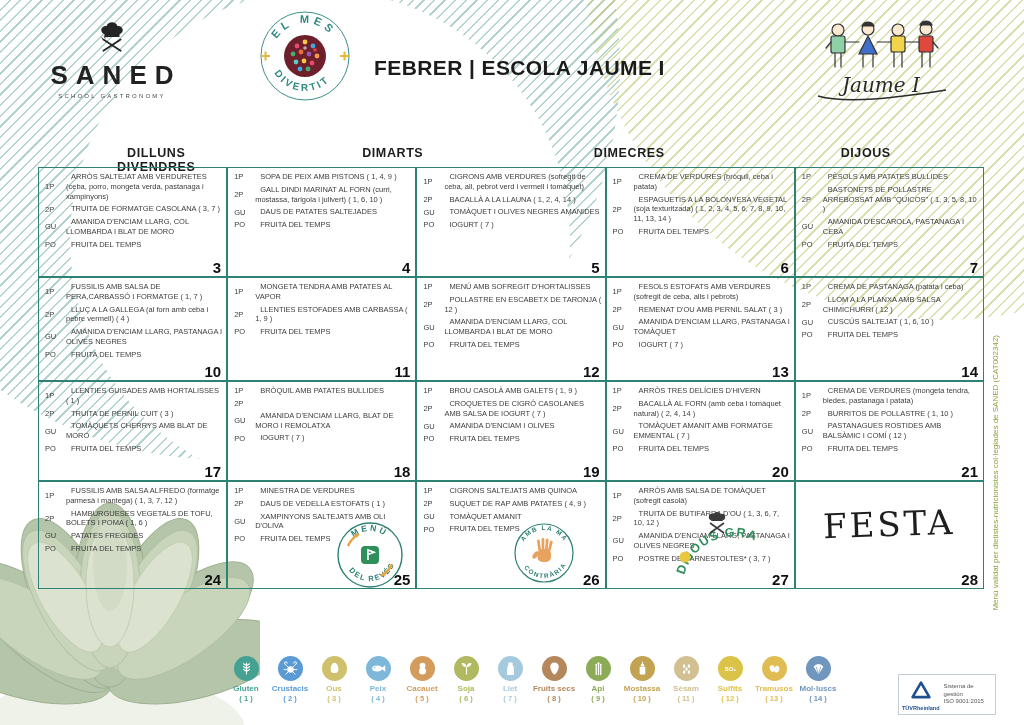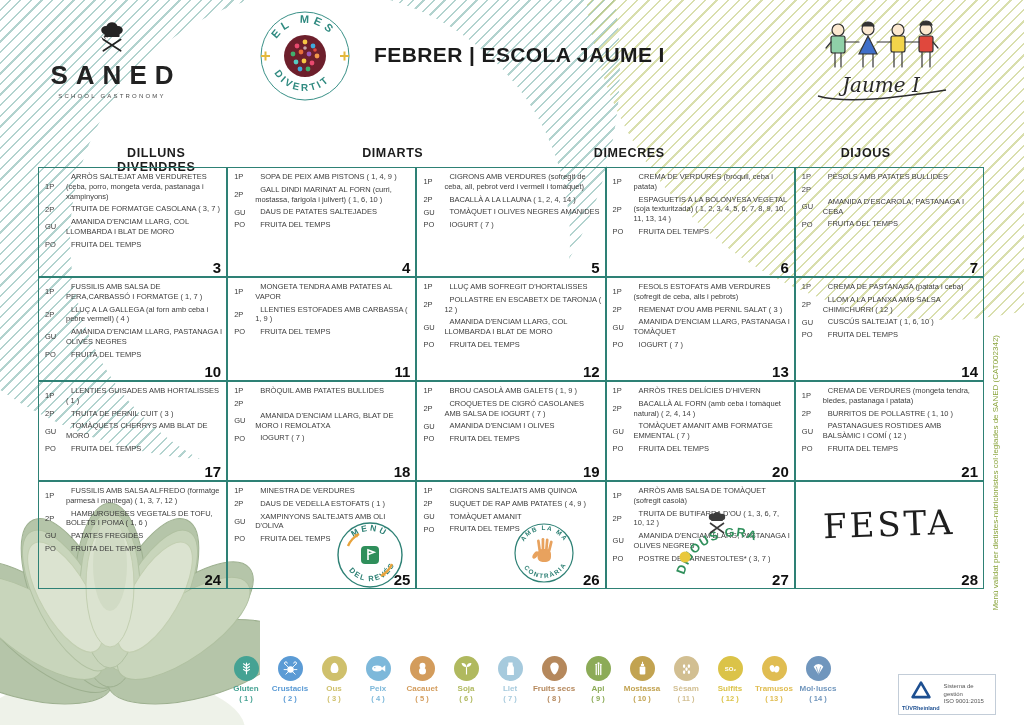--- a/index.html
+++ b/index.html
@@ -13,21 +13,21 @@
   .stripes-tr { position:absolute; left:584px; top:-400px; width:720px; height:720px; border-radius:50%;
     background:repeating-linear-gradient(135deg, rgba(186,196,106,0.55) 0 1.6px, transparent 1.6px 8px); }
 
   .artichoke { position:absolute; left:-40px; top:425px; width:300px; height:330px; }
 
   
   .brand { position:absolute; left:22px; top:18px; width:180px; text-align:center; z-index:3; }
   .brand-name { font-size:26px; font-weight:bold; letter-spacing:8px; color:#222; margin-top:0px; text-indent:8px; }
   .brand-tag { font-size:6px; letter-spacing:2.2px; color:#4a4a4a; margin-top:2px; }
   .badge { position:absolute; left:259px; top:10px; width:92px; height:92px; z-index:3; }
-  .title { position:absolute; left:374px; top:43px; font-size:21px; font-weight:bold; color:#1b1b1b;
+  .title { position:absolute; left:374px; top:56px; font-size:21px; font-weight:bold; color:#1b1b1b;
            letter-spacing:0.4px; z-index:3; white-space:nowrap; }
   .kids { position:absolute; left:810px; top:10px; width:145px; height:102px; z-index:3; }
 
   
   .dayheads { position:absolute; left:38px; top:146px; width:946px; display:grid;
               grid-template-columns:repeat(4,1fr); z-index:2; }
   .dayhead { text-align:center; font-weight:bold; font-size:12.5px; letter-spacing:0.6px; color:#1c1c1c; }
   .grid { position:absolute; left:38px; top:167px; width:946px; display:grid;
           grid-template-columns:repeat(5,1fr); grid-template-rows:110px 104px 100px 108px; z-index:2; }
   .cell { border:1.2px solid #2e8175; position:relative; padding:4px 3px 13px 3px; box-sizing:border-box; background:transparent; }
@@ -243,20 +243,21 @@
         </div>
         <div class="daynum">6</div>
       </div>
       <div class="cell">
         <div class="item">
           <span class="ilabel">1P</span>
           <span class="itext">PÈSOLS AMB PATATES BULLIDES</span>
         </div>
         <div class="item">
           <span class="ilabel">2P</span>
+          <span class="itext">BASTONETS DE POLLASTRE ARREBOSSAT AMB "QUICOS"  ( 1, 3, 5, 8, 10 )</span>
         </div>
         <div class="item">
           <span class="ilabel">GU</span>
           <span class="itext">AMANIDA D'ESCAROLA, PASTANAGA I CEBA</span>
         </div>
         <div class="item">
           <span class="ilabel">PO</span>
           <span class="itext">FRUITA DEL TEMPS</span>
         </div>
         <div class="daynum">7</div>
@@ -291,21 +292,21 @@
         </div>
         <div class="item">
           <span class="ilabel">PO</span>
           <span class="itext">FRUITA DEL TEMPS</span>
         </div>
         <div class="daynum">11</div>
       </div>
       <div class="cell">
         <div class="item">
           <span class="ilabel">1P</span>
-          <span class="itext">LLUÇ AMB SOFREGIT D'HORTALISSES</span>
+          <span class="itext">MENÚ AMB SOFREGIT D'HORTALISSES</span>
         </div>
         <div class="item">
           <span class="ilabel">2P</span>
           <span class="itext">POLLASTRE EN ESCABETX DE TARONJA  ( 12 )</span>
         </div>
         <div class="item">
           <span class="ilabel">GU</span>
           <span class="itext">AMANIDA D'ENCIAM LLARG, COL LLOMBARDA I BLAT DE MORO</span>
         </div>
         <div class="item">

